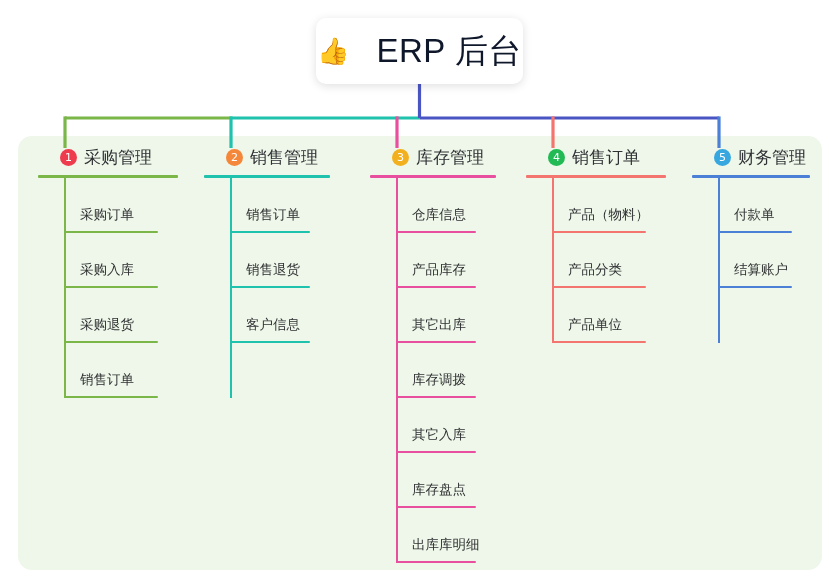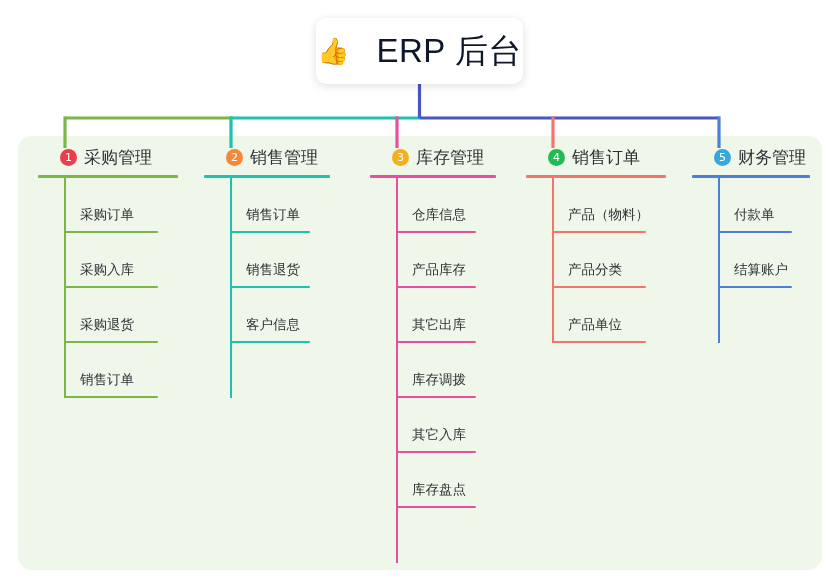--- a/index.html
+++ b/index.html
@@ -232,20 +232,24 @@
             <div class="leaf-rule" style="background: rgb(232, 80, 159); width: 80px;"></div>
           </div>
           <div class="leaf">
             <span class="leaf-text">其它入库</span>
             <div class="leaf-rule" style="background: rgb(232, 80, 159); width: 80px;"></div>
           </div>
           <div class="leaf">
             <span class="leaf-text">库存盘点</span>
             <div class="leaf-rule" style="background: rgb(232, 80, 159); width: 80px;"></div>
           </div>
+          <div class="leaf">
+            <span class="leaf-text">出库库明细</span>
+            <div class="leaf-rule" style="background: rgb(232, 80, 159); width: 80px;"></div>
+          </div>
         </div>
       </div>
       <div class="branch" style="left: 526px; width: 140px;">
         <div class="branch-head">
           <span class="badge" style="background: rgb(33, 186, 84);">4</span>
           <span class="branch-title">销售订单</span>
         </div>
         <div class="head-rule" style="background: rgb(244, 117, 111); width: 140px;"></div>
         <div class="leaf-area">
           <div class="spine" style="background: rgb(244, 117, 111); height: 165px;"></div>

